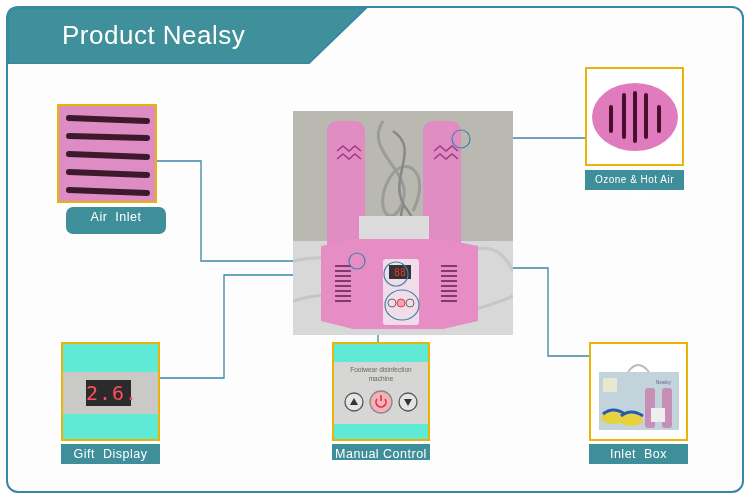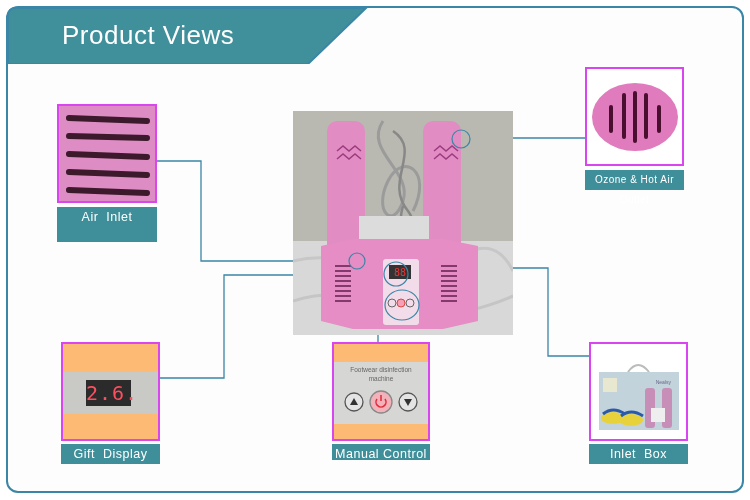--- a/index.html
+++ b/index.html
@@ -1,36 +1,36 @@
 <!DOCTYPE html>
 <html><head>
 <meta charset="utf-8">
 <style>
   * { box-sizing: border-box; margin: 0; padding: 0; }
   body { width: 750px; height: 500px; background: #ffffff; position: relative; overflow: hidden; font-family: "Liberation Sans", sans-serif; }
   .frame { position: absolute; left: 6px; top: 6px; width: 738px; height: 487px; border: 2px solid #3a86a6; border-radius: 12px; background: #fdfdfd; }
   .banner { position: absolute; left: 6px; top: 6px; width: 360px; height: 58px; }
   .banner svg { position: absolute; left: 0; top: 0; }
   .banner-title { position: absolute; left: 56px; top: 14px; color: #ffffff; font-size: 26px; letter-spacing: 0.5px; }
-  .thumb { position: absolute; border: 2px solid #d946ef; background: #fdba74; overflow: hidden; }
+  .thumb { position: absolute; border: 2px solid #eab308; background: #5eead4; overflow: hidden; }
   .label { position: absolute; background: #3f8f9a; color: #ffffff; font-size: 12.5px; text-align: center; line-height: 20px; letter-spacing: 0.5px; }
   .label.small { font-size: 10px; }
   .lines { position: absolute; left: 0; top: 0; pointer-events: none; }
   .photo { position: absolute; left: 269px; top: 111px; width: 220px; height: 224px; overflow: hidden; margin-left: 24px; }
 </style>
 </head>
 <body>
 
 <div class="frame"></div>
 
 <div class="banner">
   <svg width="362" height="58" viewBox="0 0 362 58">
     <path d="M2 58 L2 10 Q2 2 10 2 L360 2 L302 58 Z" fill="#40909b" stroke="#3a86a6" stroke-width="2"></path>
   </svg>
-  <div class="banner-title">Product Views</div>
+  <div class="banner-title">Product Nealsy</div>
 </div>
 
 <svg class="lines" width="750" height="500">
   <g fill="none" stroke="#3a86a6" stroke-width="1.3">
     <polyline points="156,161 201,161 201,261 326,261"></polyline>
     <polyline points="159,378 224,378 224,275 360,275"></polyline>
     <polyline points="447,138 585,138"></polyline>
     <polyline points="440,268 548,268 548,356 589,356"></polyline>
     <polyline points="378,321 378,342"></polyline>
   </g>
@@ -88,21 +88,21 @@
     <rect width="96" height="95" fill="#dd8cc4"></rect>
     <g stroke="#3c1a2c" stroke-width="6" stroke-linecap="round">
       <line x1="10" y1="12" x2="88" y2="15"></line>
       <line x1="10" y1="30" x2="88" y2="32"></line>
       <line x1="10" y1="48" x2="88" y2="51"></line>
       <line x1="10" y1="66" x2="88" y2="69"></line>
       <line x1="10" y1="84" x2="88" y2="87"></line>
     </g>
   </svg>
 </div>
-<div class="label" style="left:57px; top:207px; width:100px; height:35px; white-space:pre;">Air  Inlet</div>
+<div class="label" style="left:66px; top:207px; width:100px; height:27px; white-space:pre;border-radius:7px;">Air  Inlet</div>
 
 <div class="thumb" style="left:585px; top:67px; width:99px; height:99px;">
   <svg width="95" height="95" viewBox="0 0 95 95">
     <rect width="95" height="95" fill="#ffffff"></rect>
     <ellipse cx="48" cy="48" rx="43" ry="34" fill="#e07cbd"></ellipse>
     <g stroke="#4a0e2e" stroke-width="4" stroke-linecap="round">
       <line x1="24" y1="38" x2="24" y2="62"></line>
       <line x1="37" y1="26" x2="37" y2="68"></line>
       <line x1="48" y1="24" x2="48" y2="72"></line>
       <line x1="59" y1="26" x2="59" y2="68"></line>

